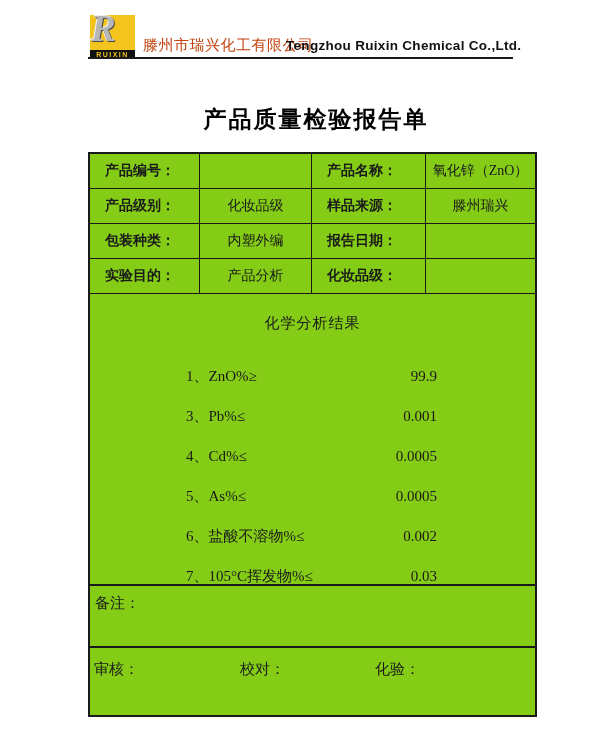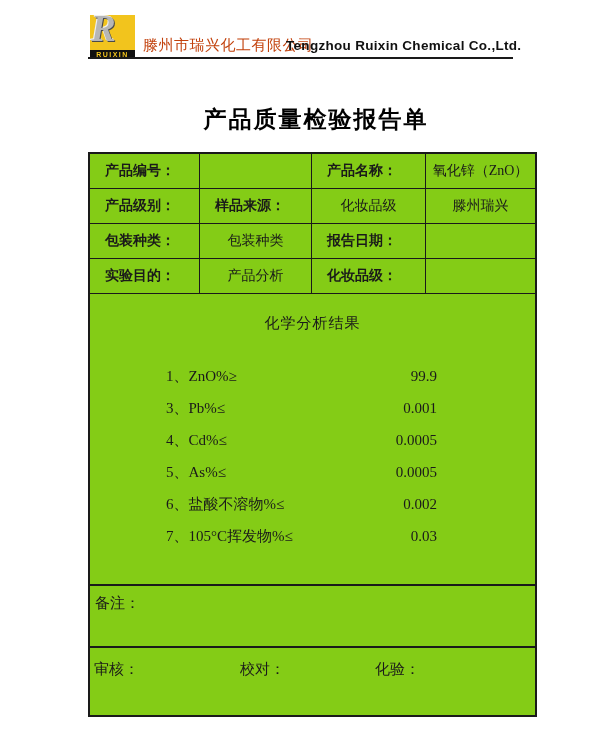--- a/index.html
+++ b/index.html
@@ -73,22 +73,22 @@
     justify-content: center; white-space: nowrap;
   }
 
   .analysis { height: 292px; border-bottom: 2px solid #1a1a1a; }
   .analysis-heading {
     padding-top: 20px; margin-bottom: 27px; text-align: center;
     font-size: 15px; letter-spacing: 1px;
   }
   .analysis-item {
     height: 32px; display: flex; align-items: center;
-    justify-content: space-between; padding: 0 98px 0 76px;
-    font-size: 15px; white-space: nowrap;
+    justify-content: space-between; padding: 0 98px 0 96px;
+    font-size: 15px; white-space: nowrap; margin-top: 8px;
   }
 
   .remarks {
     height: 62px; border-bottom: 2px solid #1a1a1a;
     padding: 8px 5px; font-size: 15px;
   }
 
   .signatures { position: relative; flex: 1; font-size: 15px; }
   .sig { position: absolute; top: 12px; white-space: nowrap; }
   .sig-1 { left: 4px; }
@@ -112,26 +112,26 @@
 
   <div class="report-table">
 
     <div class="info-grid">
       <div class="cell label">产品编号：</div>
       <div class="cell value"></div>
       <div class="cell label">产品名称：</div>
       <div class="cell value last-col">氧化锌（ZnO）</div>
 
       <div class="cell label">产品级别：</div>
+      <div class="cell value">化妆品级</div>
       <div class="cell label">样品来源：</div>
-      <div class="cell value">化妆品级</div>
       <div class="cell value last-col">滕州瑞兴</div>
 
       <div class="cell label">包装种类：</div>
-      <div class="cell value">包装种类</div>
+      <div class="cell value">内塑外编</div>
       <div class="cell label">报告日期：</div>
       <div class="cell value last-col"></div>
 
       <div class="cell label">实验目的：</div>
       <div class="cell value">产品分析</div>
       <div class="cell label">化妆品级：</div>
       <div class="cell value last-col"></div>
     </div>
 
     <div class="analysis">

